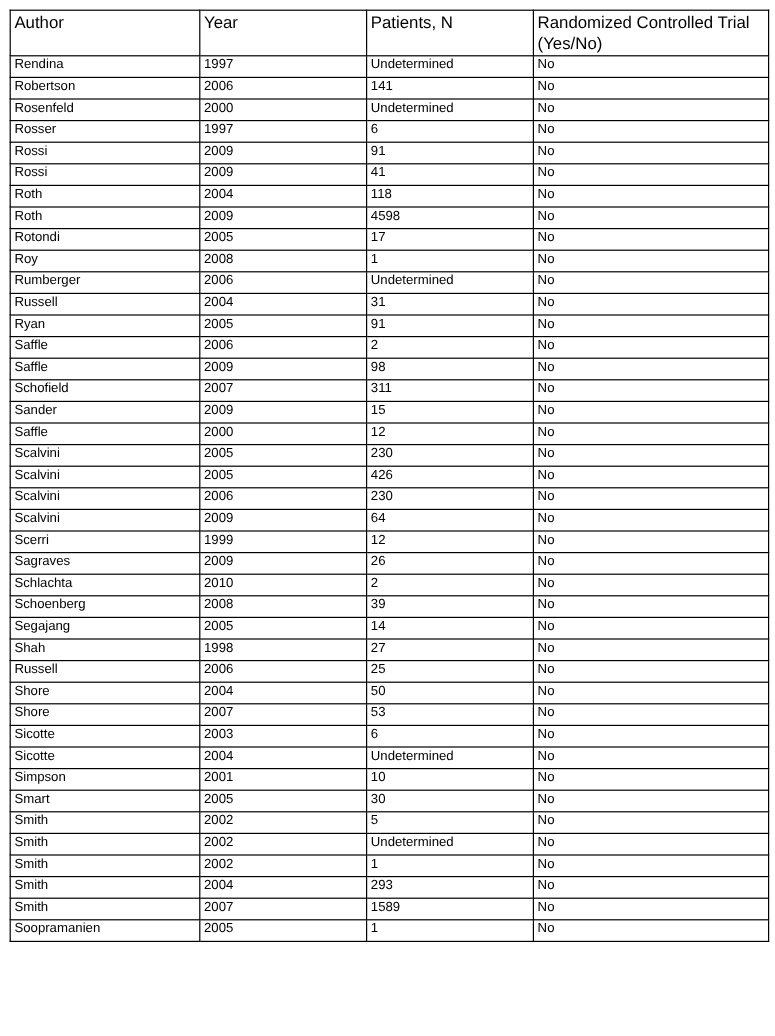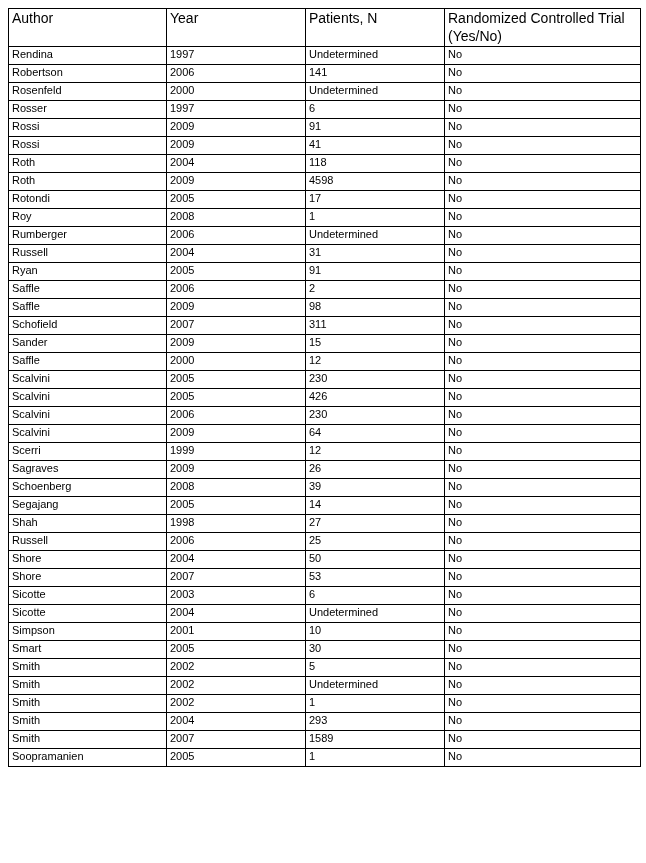--- a/index.html
+++ b/index.html
@@ -204,20 +204,26 @@
           <td>12</td>
           <td>No</td>
         </tr>
         <tr>
           <td>Sagraves</td>
           <td>2009</td>
           <td>26</td>
           <td>No</td>
         </tr>
         <tr>
+          <td>Schlachta</td>
+          <td>2010</td>
+          <td>2</td>
+          <td>No</td>
+        </tr>
+        <tr>
           <td>Schoenberg</td>
           <td>2008</td>
           <td>39</td>
           <td>No</td>
         </tr>
         <tr>
           <td>Segajang</td>
           <td>2005</td>
           <td>14</td>
           <td>No</td>

